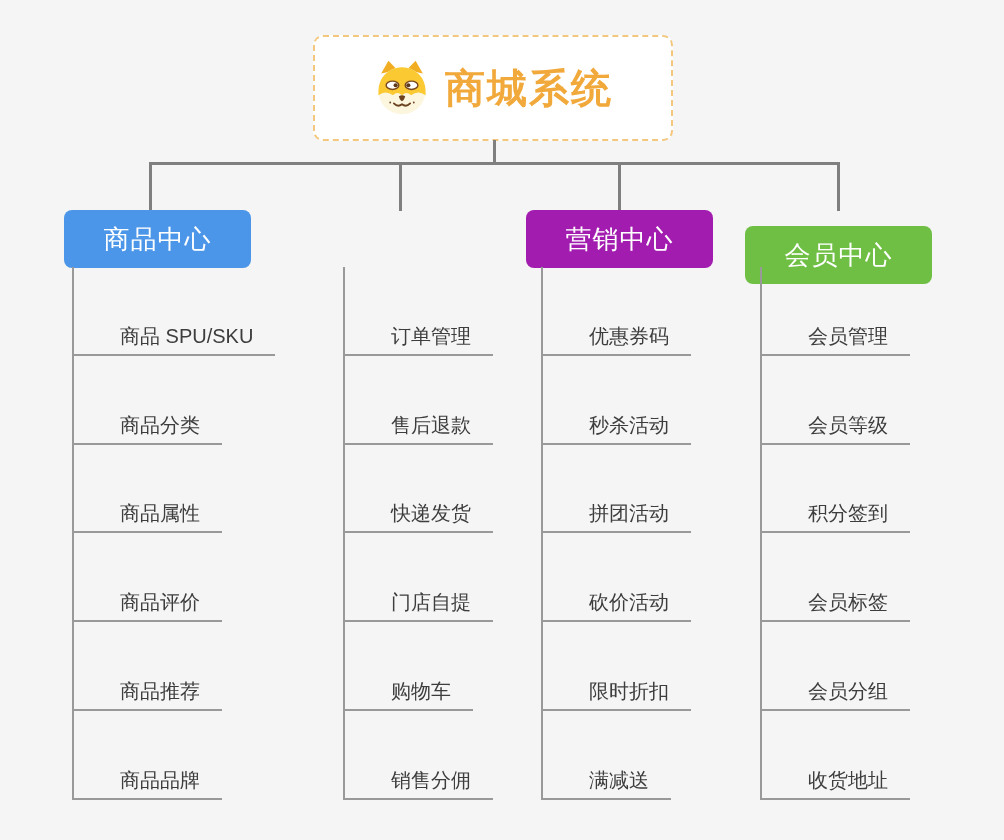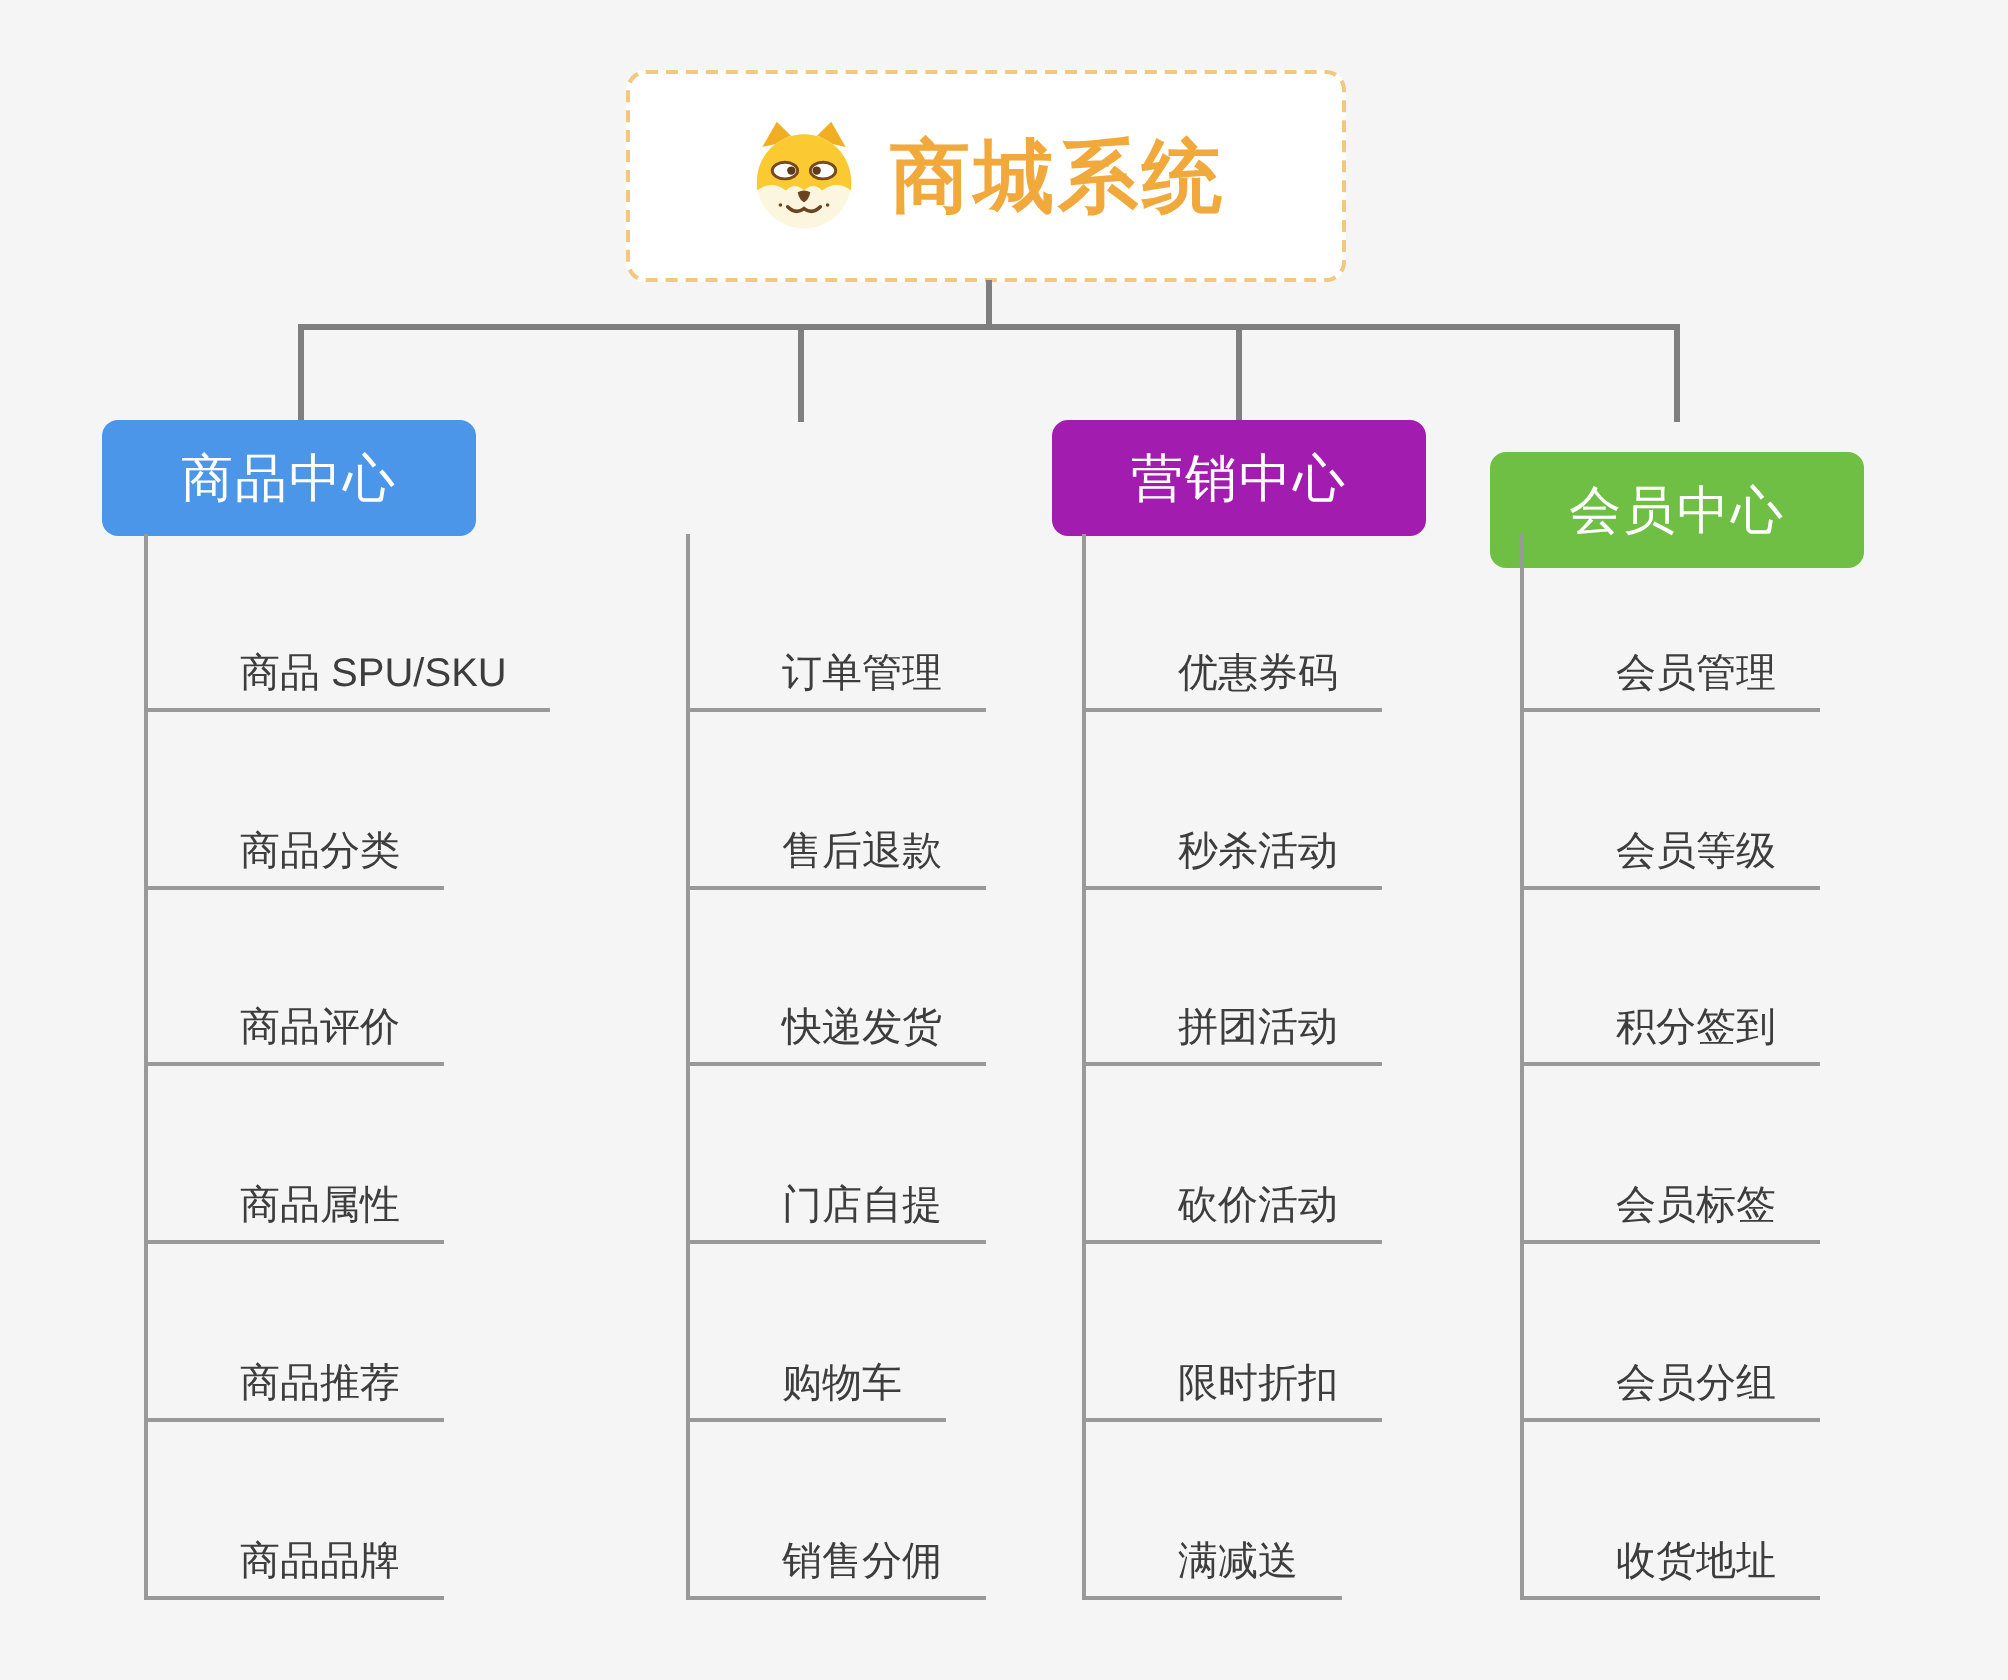--- a/index.html
+++ b/index.html
@@ -65,21 +65,21 @@
     height: 58px;
     border-radius: 8px;
     display: flex;
     align-items: center;
     justify-content: center;
     color: #ffffff;
     font-size: 26px;
     letter-spacing: 1px;
     white-space: nowrap;
   }
-  .branch-0 { left: 51px; }
+  .branch-0 { left: 64px; }
   .branch-1 { left: 307px; }
   .branch-2 { left: 526px; }
   .branch-3 { left: 745px; }
 
   
   .child-col {
     position: absolute;
     top: 267px;
     width: 260px;
     height: 535px;
@@ -147,26 +147,26 @@
 
   <div class="child-col col-0">
     <div class="trunk" style="background: rgb(153, 153, 153);"></div>
     <div class="child-row">
         <span class="child-topic">商品 SPU/SKU</span>
       </div>
     <div class="child-row">
         <span class="child-topic">商品分类</span>
       </div>
     <div class="child-row">
+        <span class="child-topic">商品属性</span>
+      </div>
+    <div class="child-row">
         <span class="child-topic">商品评价</span>
       </div>
     <div class="child-row">
-        <span class="child-topic">商品属性</span>
-      </div>
-    <div class="child-row">
         <span class="child-topic">商品推荐</span>
       </div>
     <div class="child-row">
         <span class="child-topic">商品品牌</span>
       </div>
   </div>
 
   <div class="child-col col-1">
     <div class="trunk" style="background: rgb(153, 153, 153);"></div>
     <div class="child-row">

